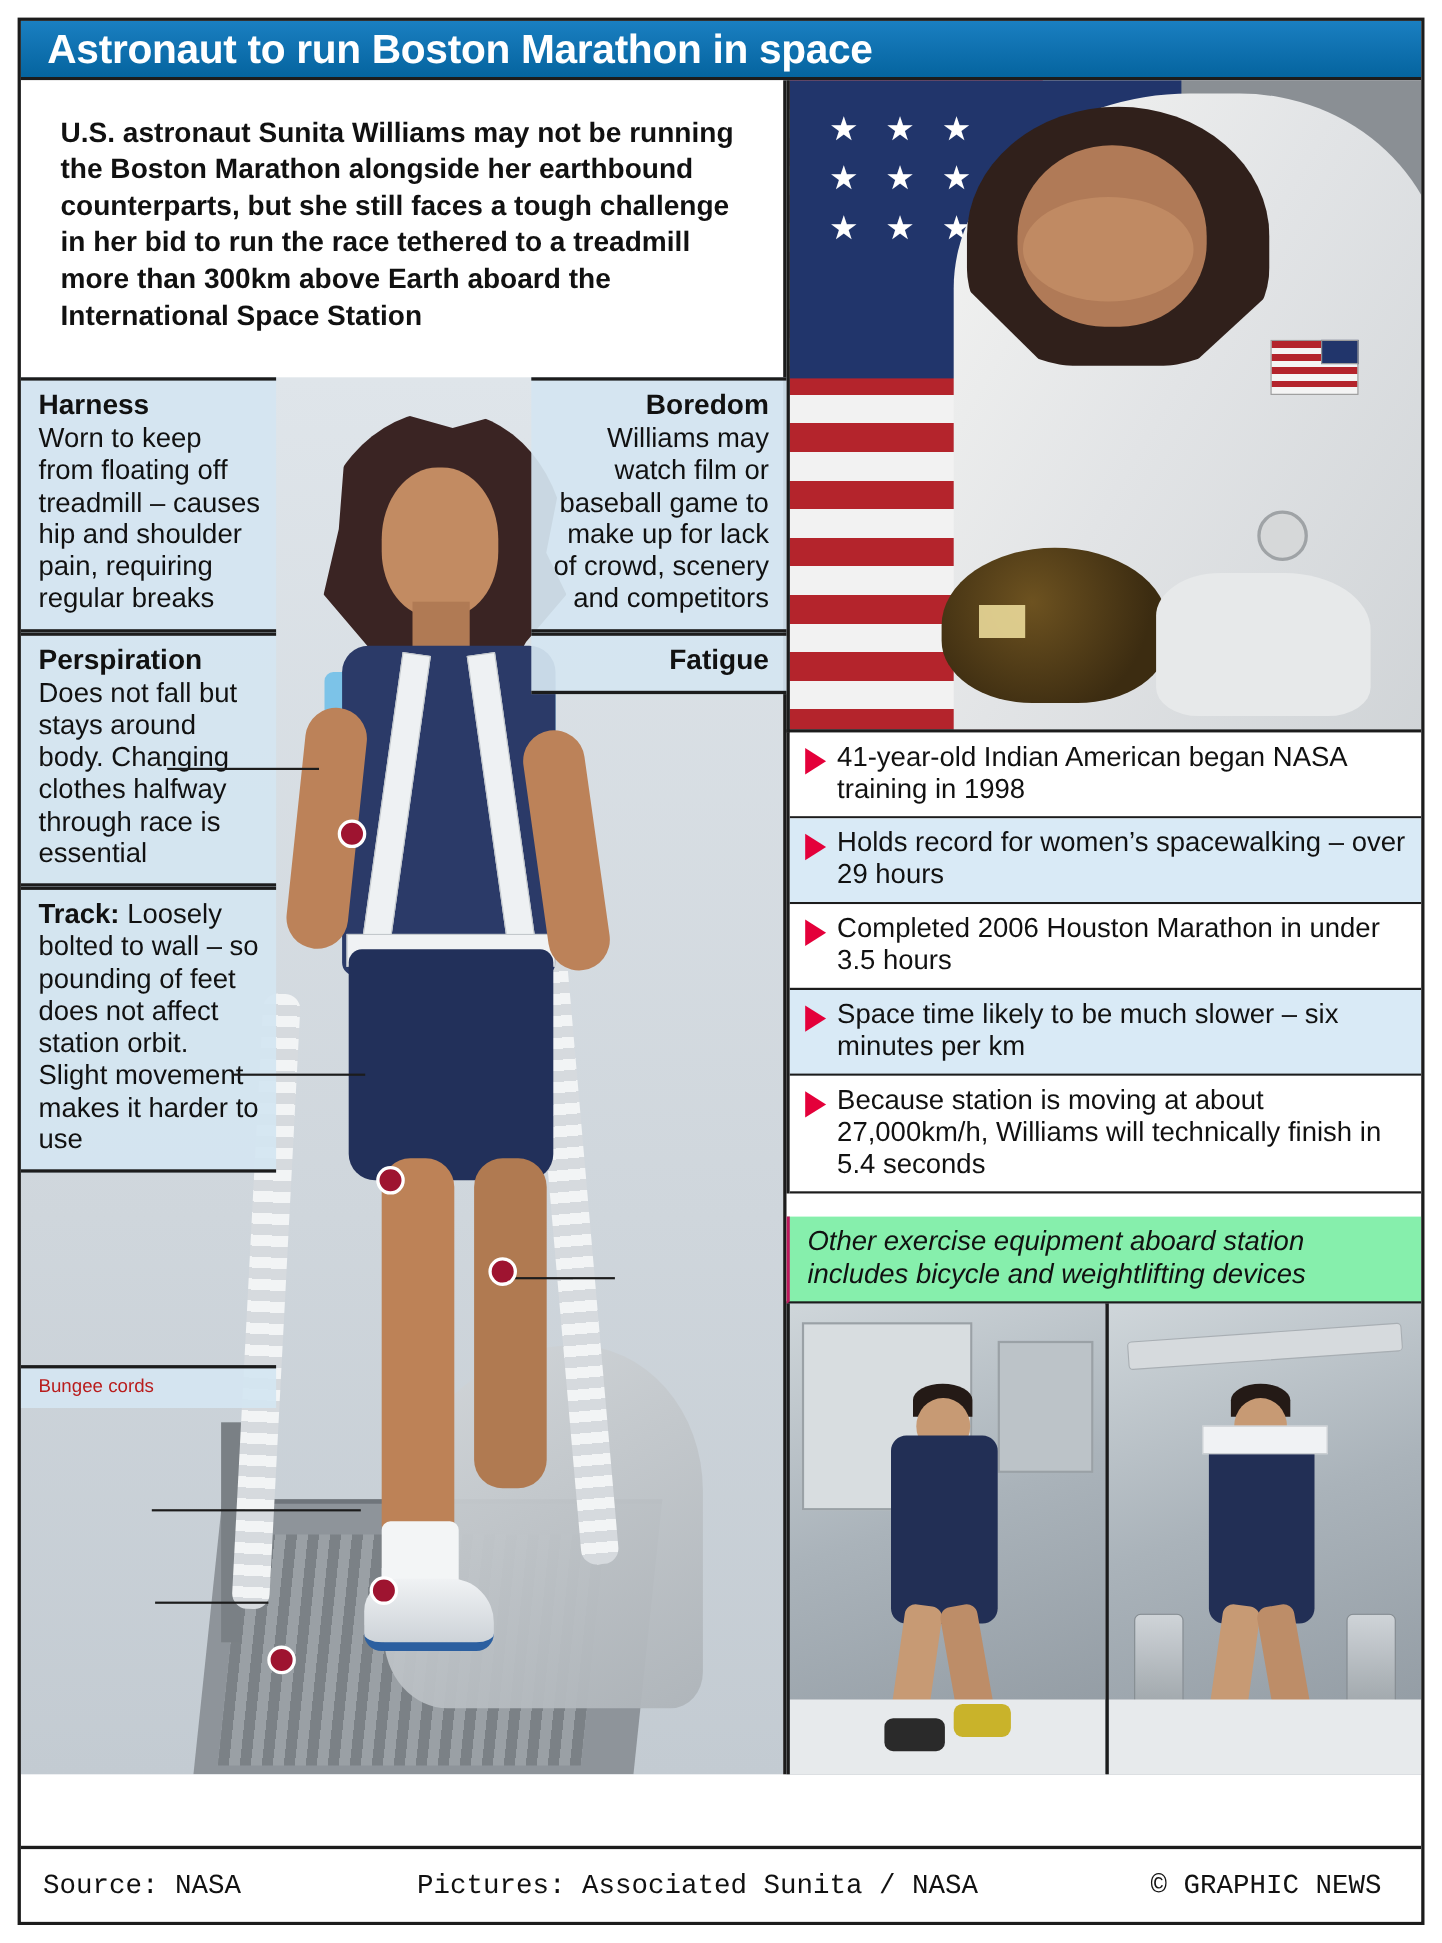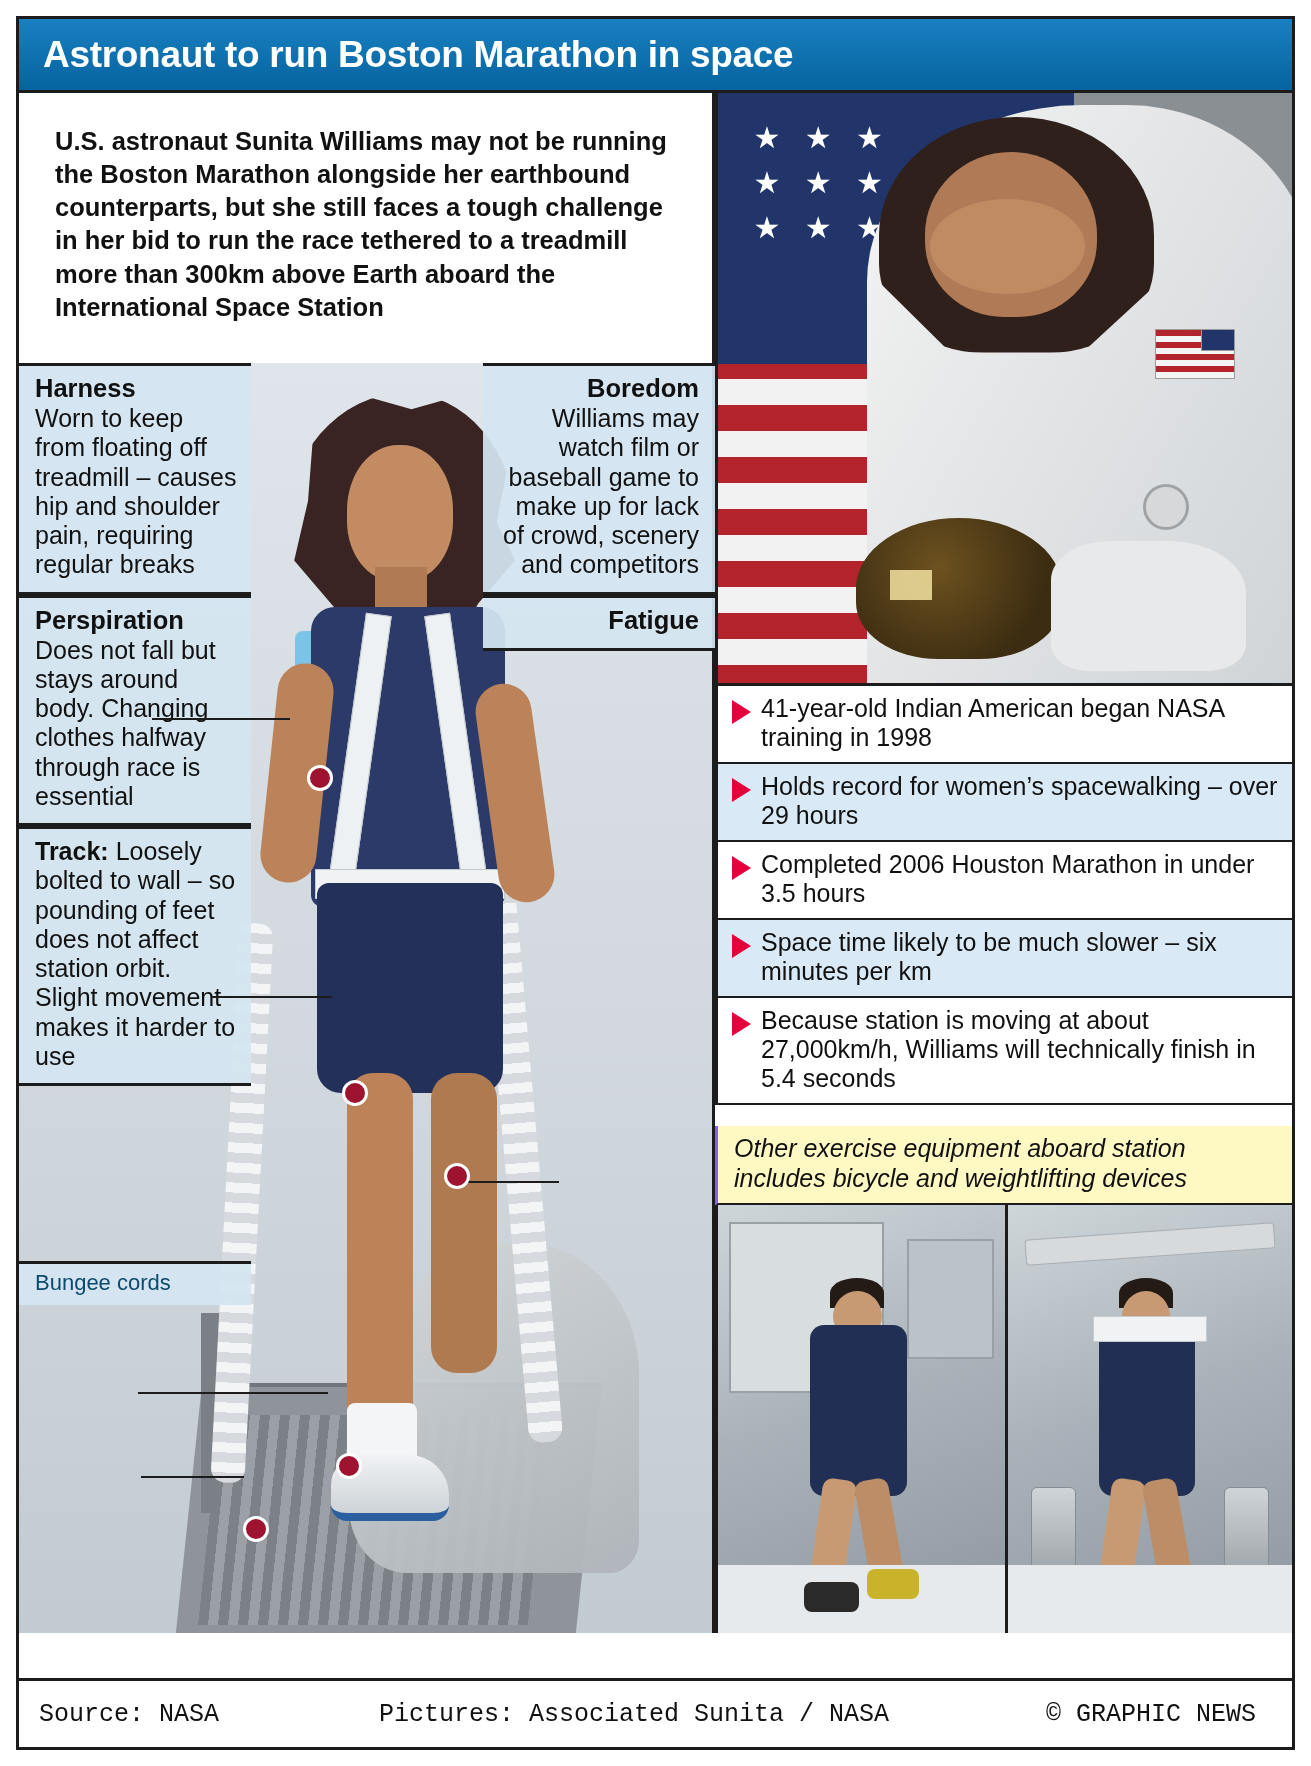--- a/index.html
+++ b/index.html
@@ -19,21 +19,21 @@
   .frame {
     position: relative;
     width: 1279px; height: 1734px;
     border: 3px solid #1c1c1c;
     background: #ffffff;
     overflow: hidden;
   }
 
   
   .header {
-    height: 74px;
+    height: 54px;
     background: #0b6fb4;
     background: linear-gradient(#1a7fc1, #05649f);
     display: flex; align-items: center;
     padding-left: 24px;
     border-bottom: 3px solid #1c1c1c;
   }
   .header h1 {
     margin: 0;
     font-size: 37px;
     font-weight: bold;
@@ -253,21 +253,21 @@
   .txtbox p {
     margin: 0; font-size: 25px; line-height: 1.17; color: #111;
   }
   .txtbox p b { font-weight: bold; }
   .bungee-label {
     position: absolute; left: 0; top: 1168px; width: 232px;
     background: rgba(212,229,241,0.93);
     border-top: 3px solid #1c1c1c;
     padding: 6px 12px 10px 16px;
   }
-  .bungee-label p { margin: 0; font-size: 22px; line-height: 1.15; color: #0c4a6e; }
+  .bungee-label p { margin: 0; font-size: 17px; line-height: 1.15; color: #b91c1c; }
 
   
   .dot {
     position: absolute; width: 26px; height: 26px; border-radius: 50%;
     background: #9e1430; border: 3px solid #ffffff;
   }
   .lead {
     position: absolute; height: 2px; background: #1c1c1c;
   }
 
@@ -287,24 +287,24 @@
   .tri {
     width: 0; height: 0; flex: 0 0 auto; margin-top: 6px;
     border-left: 19px solid #e4003a;
     border-top: 12px solid transparent;
     border-bottom: 12px solid transparent;
   }
 
   
   .caption-other {
     position: absolute; right: 0; top: 1033px; width: 577px;
-    border-left: 3px solid #8b5cf6;
+    border-left: 3px solid #be185d;
     border-bottom: 3px solid #1c1c1c;
     padding: 8px 26px 10px 16px;
-    background: #fef9c3;
+    background: #86efac;
   }
   .caption-other p {
     margin: 0; font-size: 25px; font-style: italic; line-height: 1.18; color: #111;
   }
 
   
   .photo-b {
     position: absolute; top: 1112px; height: 428px;
     overflow: hidden; background: #9aa3ab;
     border-left: 3px solid #1c1c1c;

